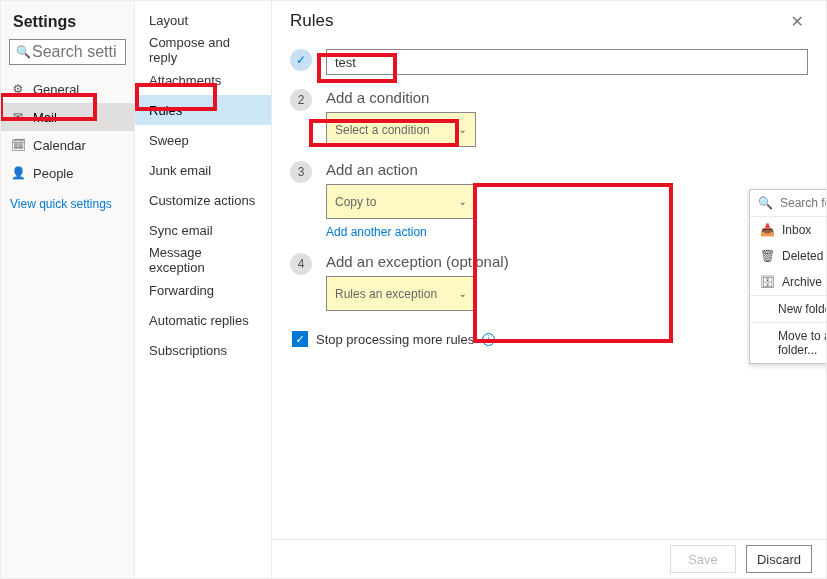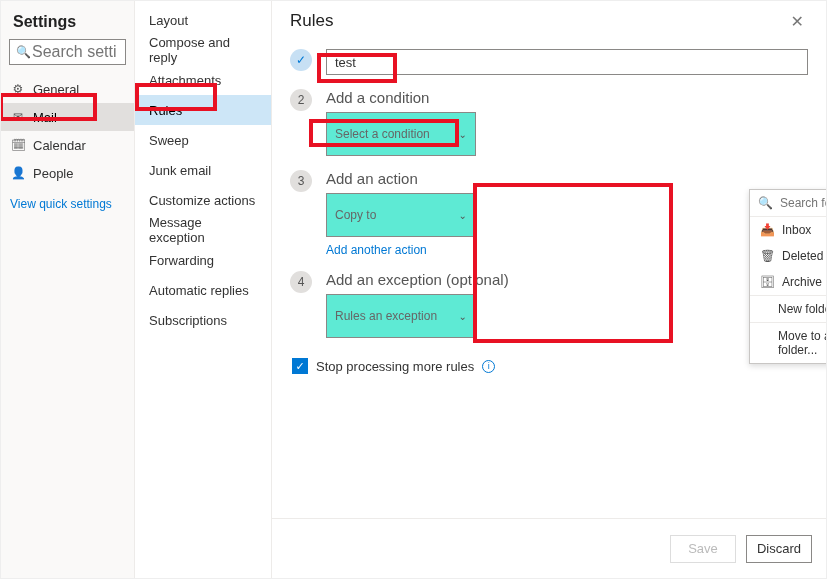--- a/index.html
+++ b/index.html
@@ -154,23 +154,23 @@
   }
   .name-input {
     width: 100%;
     height: 26px;
     border: 1px solid #8a8886;
     padding: 0 8px;
     font-size: 13px;
     color: #333;
   }
   .select-box {
-    height: 44px;
+    height: 35px;
     border: 1px solid #8a8886;
-    background: #5eead4;
+    background: #fef9c3;
     display: flex;
     align-items: center;
     justify-content: space-between;
     padding: 0 8px;
     font-size: 12px;
     color: #666;
     cursor: pointer;
   }
   .select-box .chev {
     color: #555;
@@ -260,21 +260,21 @@
   }
   .folder-divider {
     height: 1px;
     background: #edebe9;
   }
   .footer {
     position: absolute;
     bottom: 0;
     left: 271px;
     right: 0;
-    height: 60px;
+    height: 39px;
     border-top: 1px solid #edebe9;
     background: #fff;
     display: flex;
     justify-content: flex-end;
     align-items: center;
     gap: 10px;
     padding-right: 14px;
   }
   .btn {
     height: 28px;
@@ -333,20 +333,21 @@
   </div>
 
   <div class="col-sub">
     <div class="sub-item">Layout</div>
     <div class="sub-item">Compose and reply</div>
     <div class="sub-item">Attachments</div>
     <div class="sub-item selected">Rules</div>
     <div class="sub-item">Sweep</div>
     <div class="sub-item">Junk email</div>
     <div class="sub-item">Customize actions</div>
+    <div class="sub-item">Sync email</div>
     <div class="sub-item">Message exception</div>
     <div class="sub-item">Forwarding</div>
     <div class="sub-item">Automatic replies</div>
     <div class="sub-item">Subscriptions</div>
   </div>
 
   <div class="col-main">
     <div class="rules-header">
       <div class="rules-title">Rules</div>
       <div class="close-x">✕</div>

